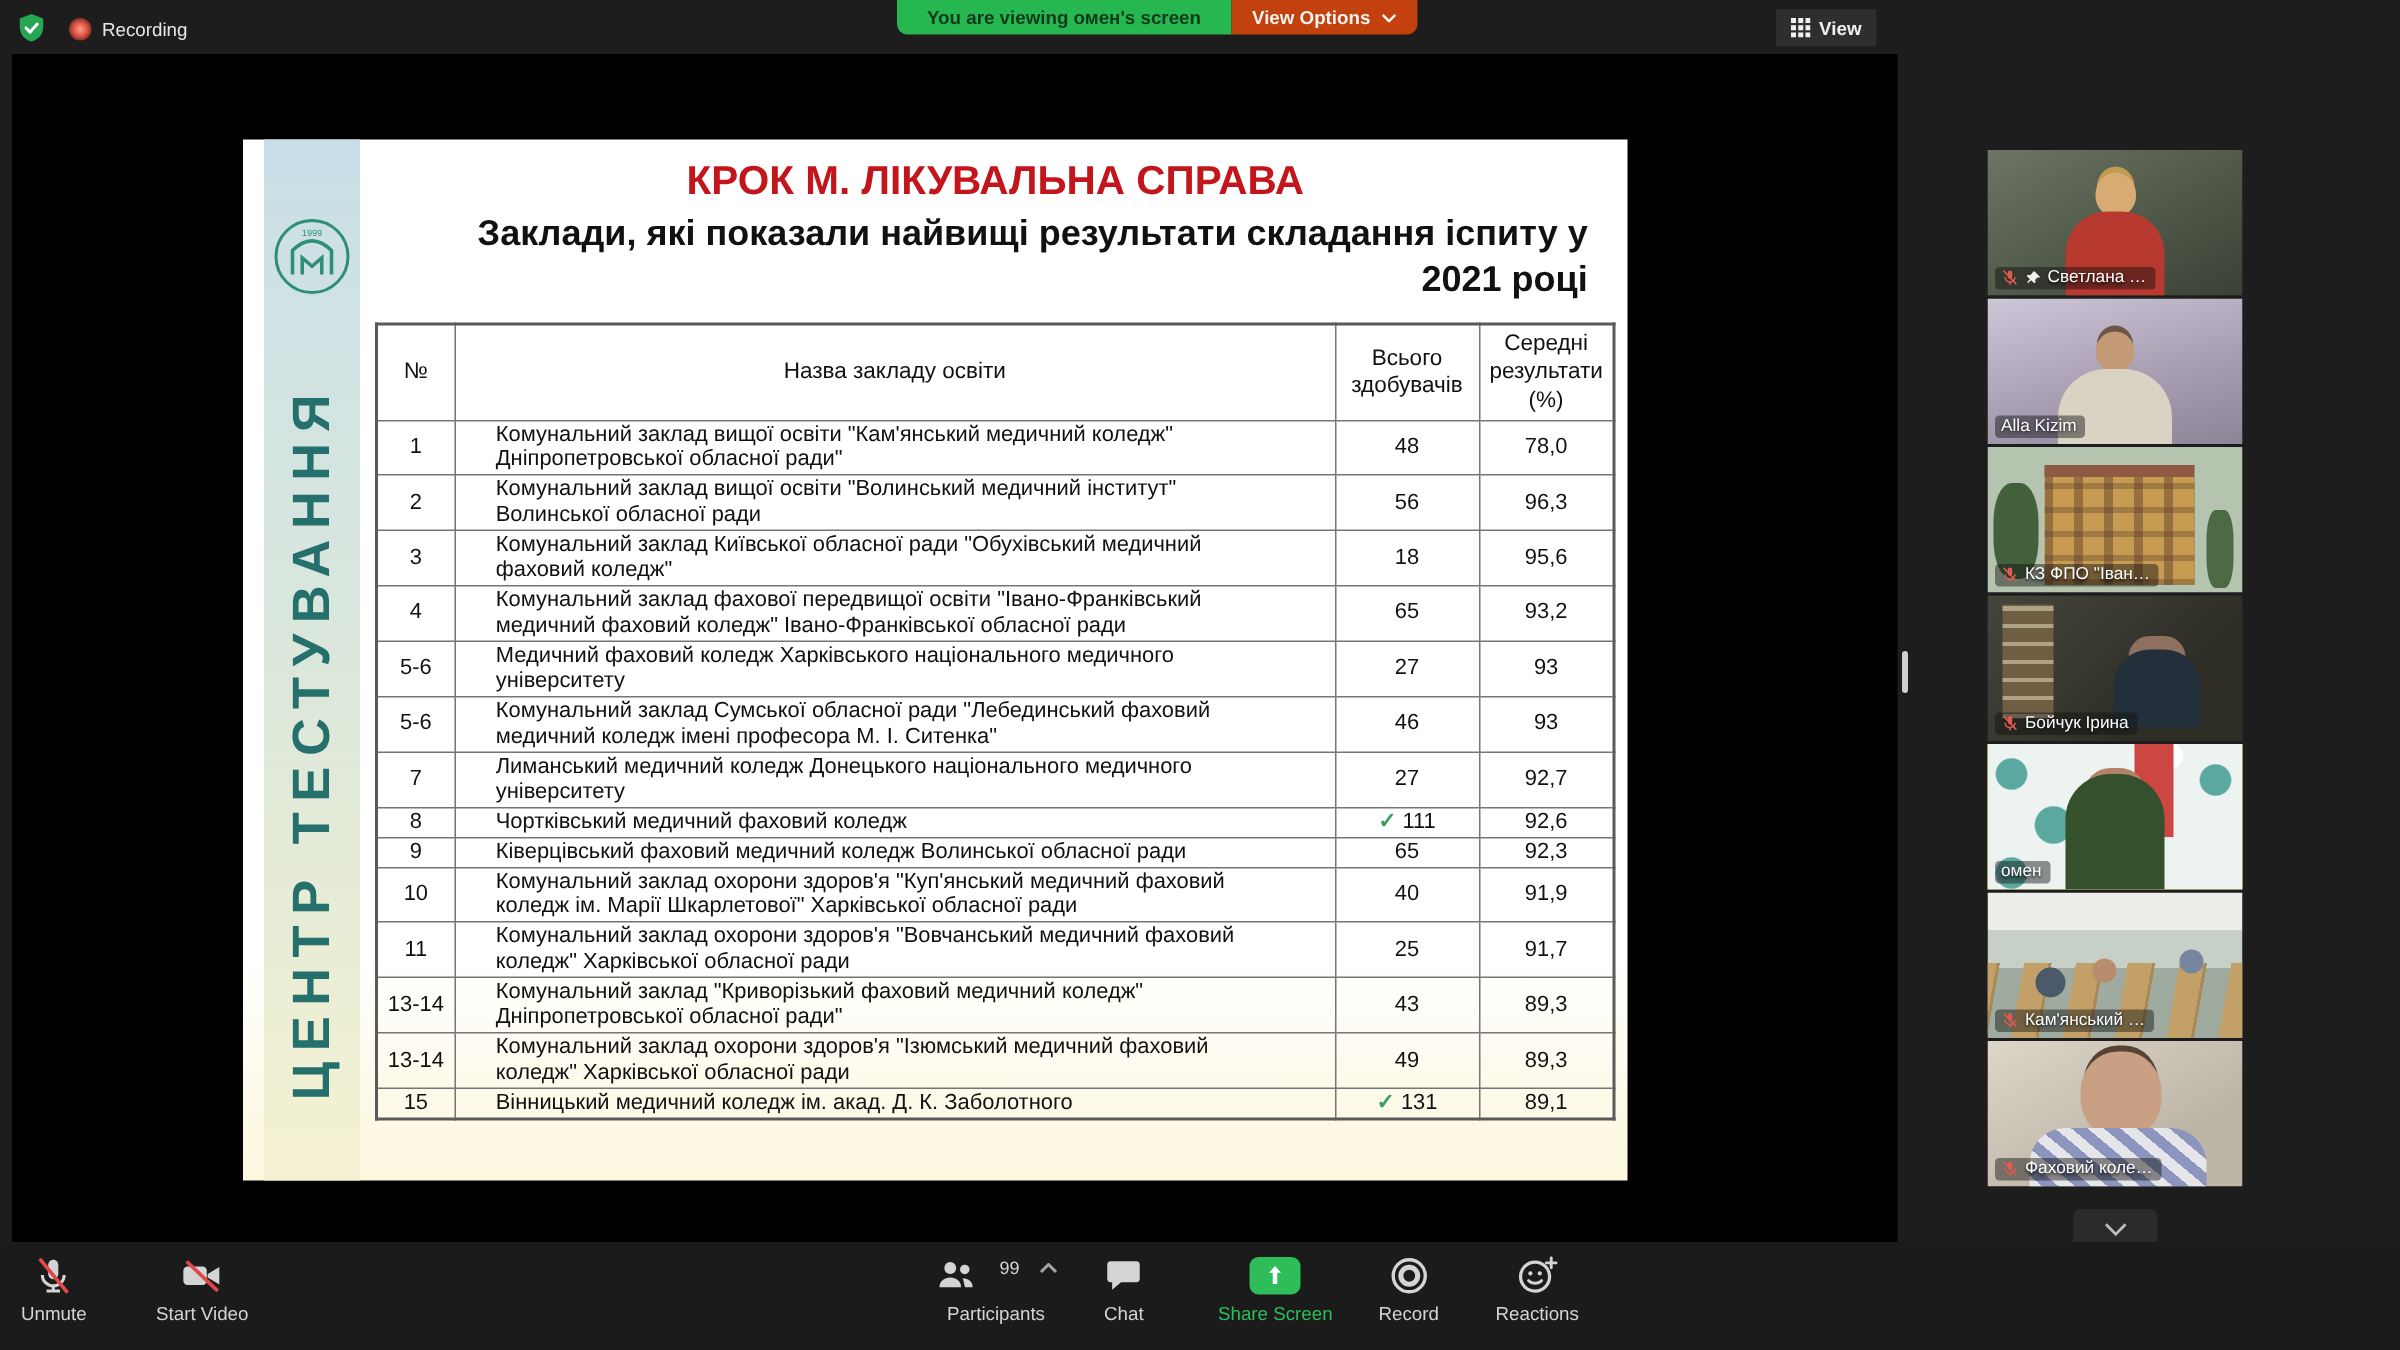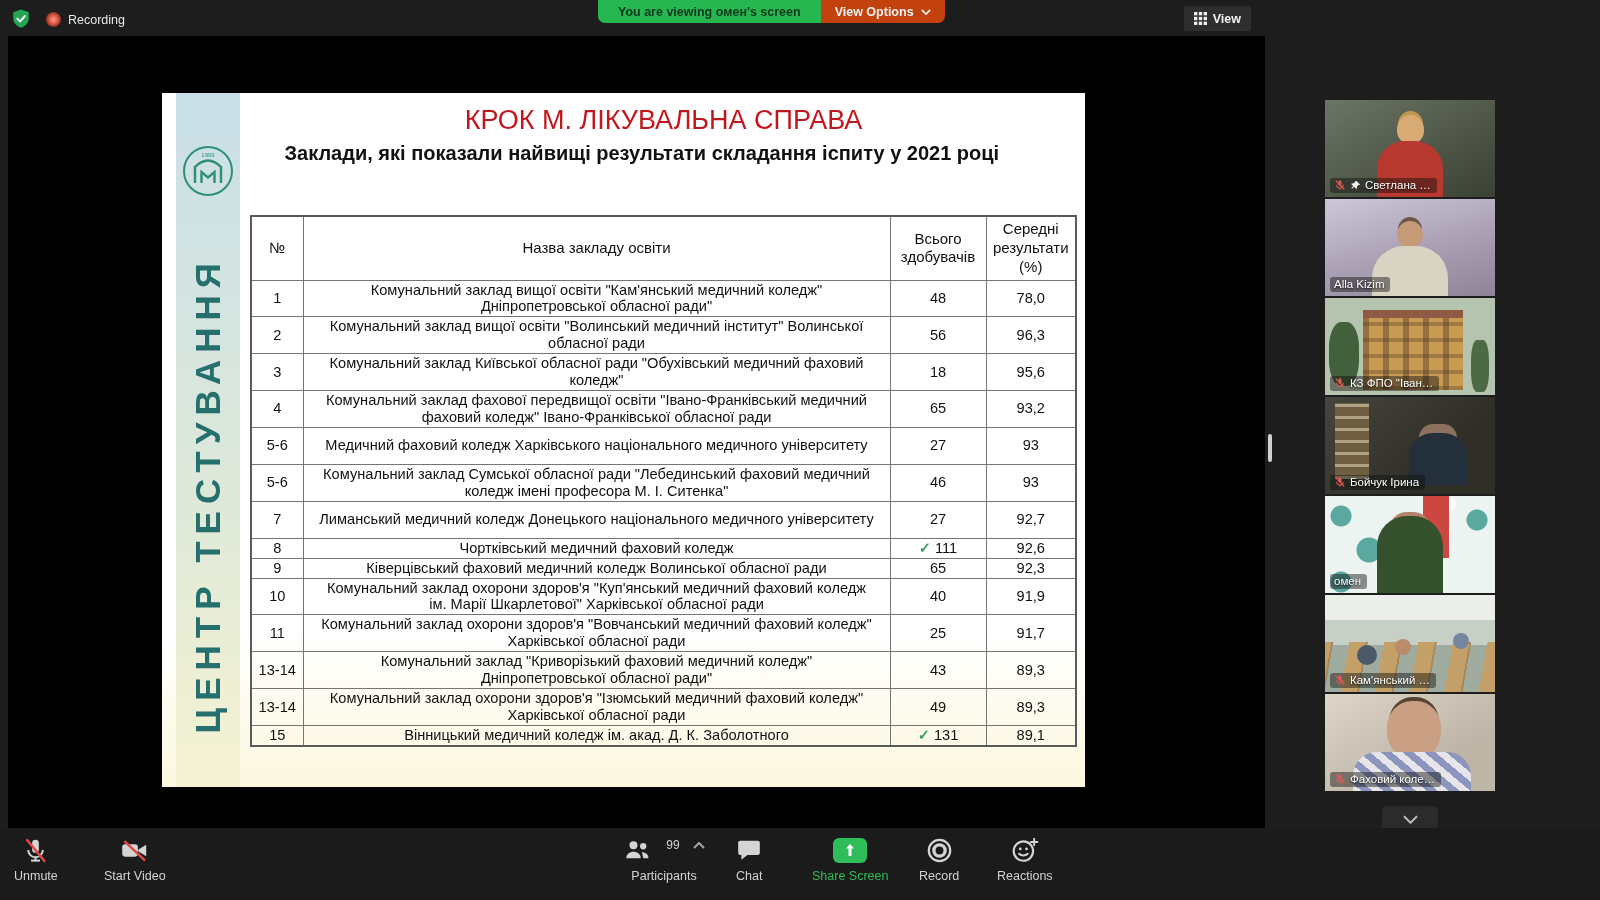--- a/index.html
+++ b/index.html
@@ -25,33 +25,33 @@
   .slide{position:absolute;left:154px;top:57px;width:923px;height:694px;
     background:linear-gradient(180deg,#ffffff 0%,#ffffff 78%,#fcf7de 100%)}
   .strip{position:absolute;left:14px;top:0;width:64px;height:694px;
     background:linear-gradient(180deg,#c9dfe8 0%,#dde8da 55%,#f5f2d2 100%)}
   .strip-text{position:absolute;left:14px;top:128px;width:64px;height:548px;display:flex;
     align-items:center;justify-content:center}
   .strip-text span{writing-mode:vertical-rl;transform:rotate(180deg);font-size:35px;font-weight:700;
     letter-spacing:7px;color:#256f6d;white-space:nowrap}
   .logo{position:absolute;left:20px;top:52px;width:52px;height:52px}
   .slide-title{position:absolute;left:88px;top:12px;width:827px;text-align:center;
-    color:#c3161c;font-size:27px;font-weight:400}
-  .slide-subtitle{position:absolute;left:104px;top:48px;width:827px;text-align:left;
-    color:#111;font-size:20px;font-weight:700;line-height:1.28}
+    color:#c3161c;font-size:27px;font-weight:700}
+  .slide-subtitle{position:absolute;left:88px;top:48px;width:827px;text-align:right;
+    color:#111;font-size:24px;font-weight:700;line-height:1.28}
   .slide-subtitle>div{max-width:790px;margin:0 auto}
 
   table.results{position:absolute;left:88px;top:122px;width:827px;border-collapse:collapse;
     font-size:14.6px;color:#111;border:2px solid #5a5a5a}
   .results th,.results td{border:1px solid #757575;vertical-align:middle}
   .results thead tr{height:64px}
   .results th{font-weight:400;font-size:15px;text-align:center;line-height:1.25;padding:2px 4px}
   .results td{padding:1px 6px;line-height:1.16}
   td.c-num,td.c-cnt,td.c-avg{text-align:center}
-  td.c-name{text-align:center;padding:1px 15px}
+  td.c-name{text-align:left;padding:1px 27px}
   tr.tall td{height:37px}
   .chk{color:#3a9d66;font-weight:700;margin-right:4px}
 
   .pane-handle{position:absolute;left:1268px;top:434px;width:4px;height:28px;background:#cfcfcf;
     border-radius:2px;cursor:col-resize}
 
   
   .tiles{position:absolute;left:1325px;top:100px;width:170px;display:flex;flex-direction:column;gap:2px}
   .tile{position:relative;width:170px;height:97px;background:#222;overflow:hidden;cursor:pointer}
   .tile.active{outline:2px solid #dde24d;outline-offset:-2px}

